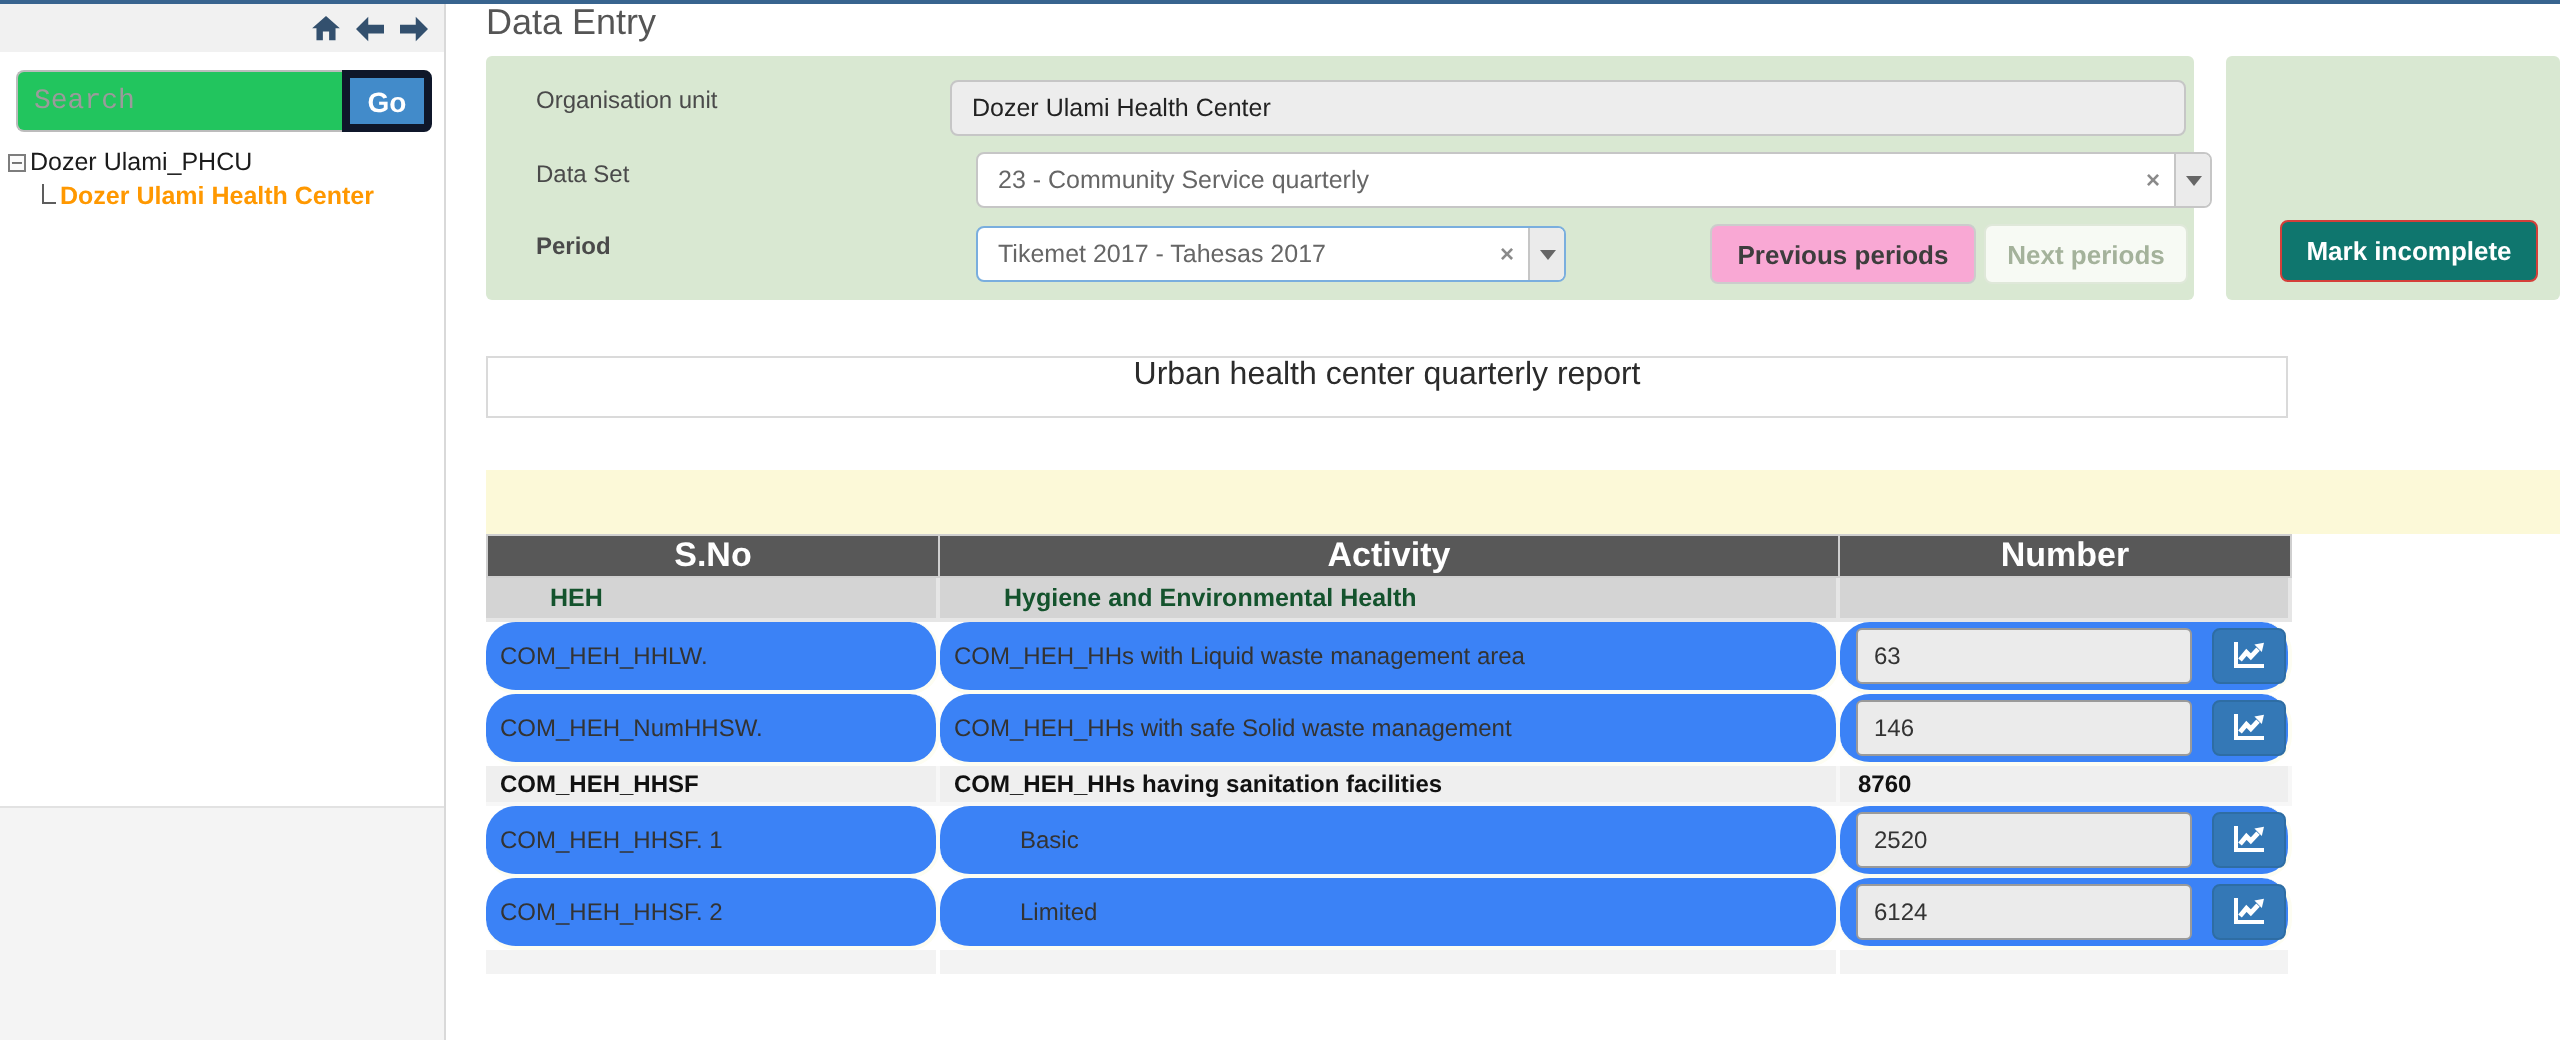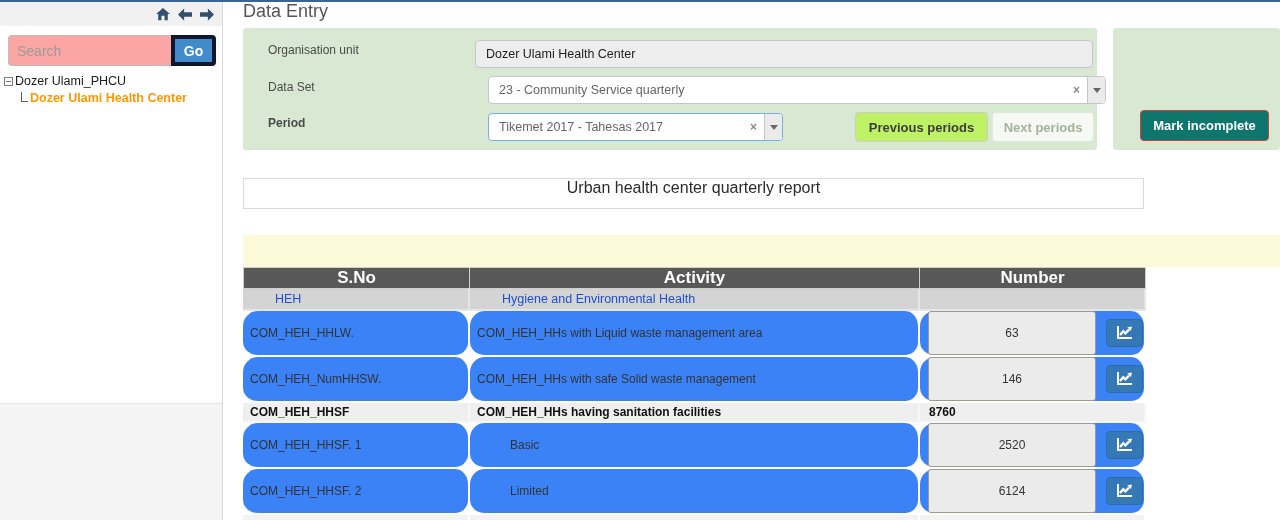--- a/index.html
+++ b/index.html
@@ -21,21 +21,21 @@
     height:24px; background:#f1f1f1;
     display:flex; justify-content:flex-end; align-items:center; gap:8px; padding-right:8px;
   }
   .nav-ic { width:14px; height:13px; display:inline-block; cursor:pointer; }
   .nav-ic svg { display:block; }
 
   .search-row { position:absolute; top:33px; left:8px; display:flex; height:31px; width:208px; }
   .search-input {
     flex:1; min-width:0; border:1px solid #bcbcbc; border-right:none;
     border-radius:4px 0 0 4px; padding:0 8px; font-size:14px; color:#444;
-    font-family:Liberation Sans, sans-serif; outline:none; background:#fca5a5;
+    font-family:Liberation Mono, monospace; outline:none; background:#22c55e;
   }
   .search-input::placeholder { color:#9b9b9b; }
   .go-btn {
     width:45px; background:#428bca; border:4px solid #0f172a; border-radius:0 4px 4px 0;
     color:#ffffff; font-weight:bold; font-size:14px; cursor:pointer;
     font-family:"Liberation Sans", sans-serif;
   }
 
   .tree { position:absolute; top:72px; left:4px; font-size:12.5px; white-space:nowrap; }
   .tree-root { display:flex; align-items:center; color:#1b1b1b; cursor:pointer; }
@@ -84,21 +84,21 @@
   .sel-caret-btn {
     width:18px; align-self:stretch; background:#ebebeb; border-left:1px solid #c6c6c6;
     display:flex; align-items:center; justify-content:center; cursor:pointer;
   }
   .caret { width:0; height:0; border-left:4px solid transparent; border-right:4px solid transparent; border-top:5px solid #666; }
 
   .btn {
     position:absolute; border-radius:4px; font-family:"Liberation Sans", sans-serif;
     font-weight:bold; font-size:13px; cursor:pointer;
   }
-  .btn-prev { left:612px; top:84px; width:133px; height:30px; background:#bef264; border:1px solid #cccccc; color:#3d3d3d; }
+  .btn-prev { left:612px; top:84px; width:133px; height:30px; background:#f9a8d4; border:1px solid #cccccc; color:#3d3d3d; }
   .btn-next { left:749px; top:84px; width:102px; height:30px; background:#f7faf4; border:1px solid #dfe8d9; color:#a4b29b; cursor:default; }
 
   .right-panel {
     position:absolute; left:1113px; top:28px; width:167px; height:122px;
     background:#d9e8d2; border-radius:3px;
   }
   .btn-mark {
     left:27px; top:82px; width:129px; height:31px;
     background:#0f766e; border:1px solid #d43f3a; color:#fff;
   }
@@ -120,31 +120,31 @@
   .col-sno { width:227px; } .col-act { width:450px; } .col-num { width:226px; }
   .data-table th {
     background:#585858; color:#fff; font-weight:bold; height:21px; font-size:17px;
     border:1px solid #cfcfcf; border-left:none; text-align:center;
   }
   .data-table th:first-child { border-left:1px solid #cfcfcf; }
   .data-table td {
     border-bottom:2px solid #fdfdf2; border-right:2px solid #fdfdf2;
     padding:0 0 0 7px; vertical-align:middle; color:#333;
   }
-  tr.row-group td { background:#d4d4d4; font-weight:normal; height:22px; font-size:12.5px; color:#1d4ed8; border-color:#e6e6e6;padding-left:32px; }
+  tr.row-group td { background:#d4d4d4; font-weight:bold; height:22px; font-size:12.5px; color:#14532d; border-color:#e6e6e6;padding-left:32px; }
   tr.row-input td { background:#3b82f6; height:36px;border-radius:15px; }
   tr.row-subtotal td { background:#efefef; font-weight:bold; height:20px; color:#111; border-color:#f7f7f7; }
   tr.partial-row td { background:#f3f3f3; height:14px; border-color:#fff; }
   .c-activity.indent { padding-left:40px; }
   .c-number { padding-right:2px; }
   tr.row-subtotal .c-number { padding-left:9px; }
   .num-wrap { display:flex; align-items:center; justify-content:flex-start; gap:6px; padding:0 1px; }
   .num-input {
-    width:168px; height:44px; background:#ebebeb; border:1px solid #9a9a9a; border-radius:3px;
-    font-size:12px; color:#333; padding:0 8px; font-family:"Liberation Sans", sans-serif;text-align:center;
+    width:168px; height:28px; background:#ebebeb; border:1px solid #9a9a9a; border-radius:3px;
+    font-size:12px; color:#333; padding:0 8px; font-family:"Liberation Sans", sans-serif;
   }
   .chart-btn {
     margin-left:auto; width:37px; height:28px; background:#3478b6; border:1px solid #2e6da4;
     border-radius:4px; display:flex; align-items:center; justify-content:center; cursor:pointer; flex:none;
   }
 </style>
 </head>
 <body>
 
 <div class="top-line"></div>

